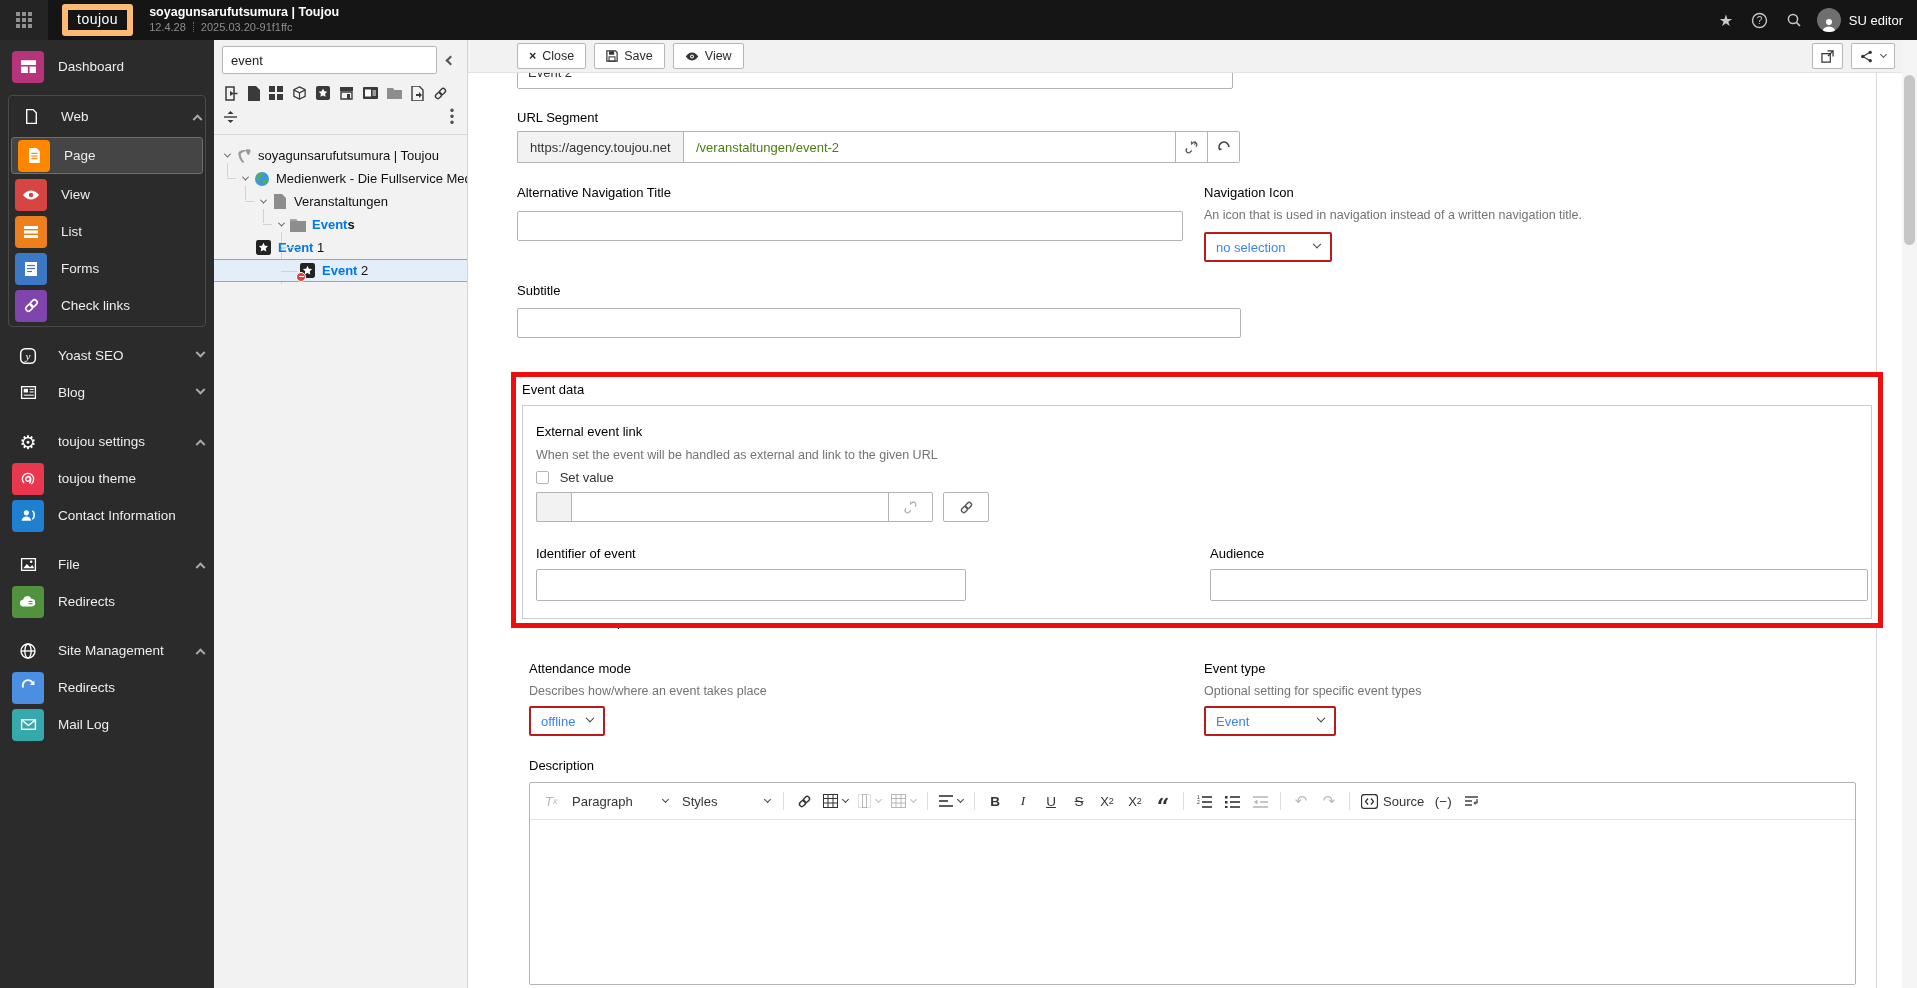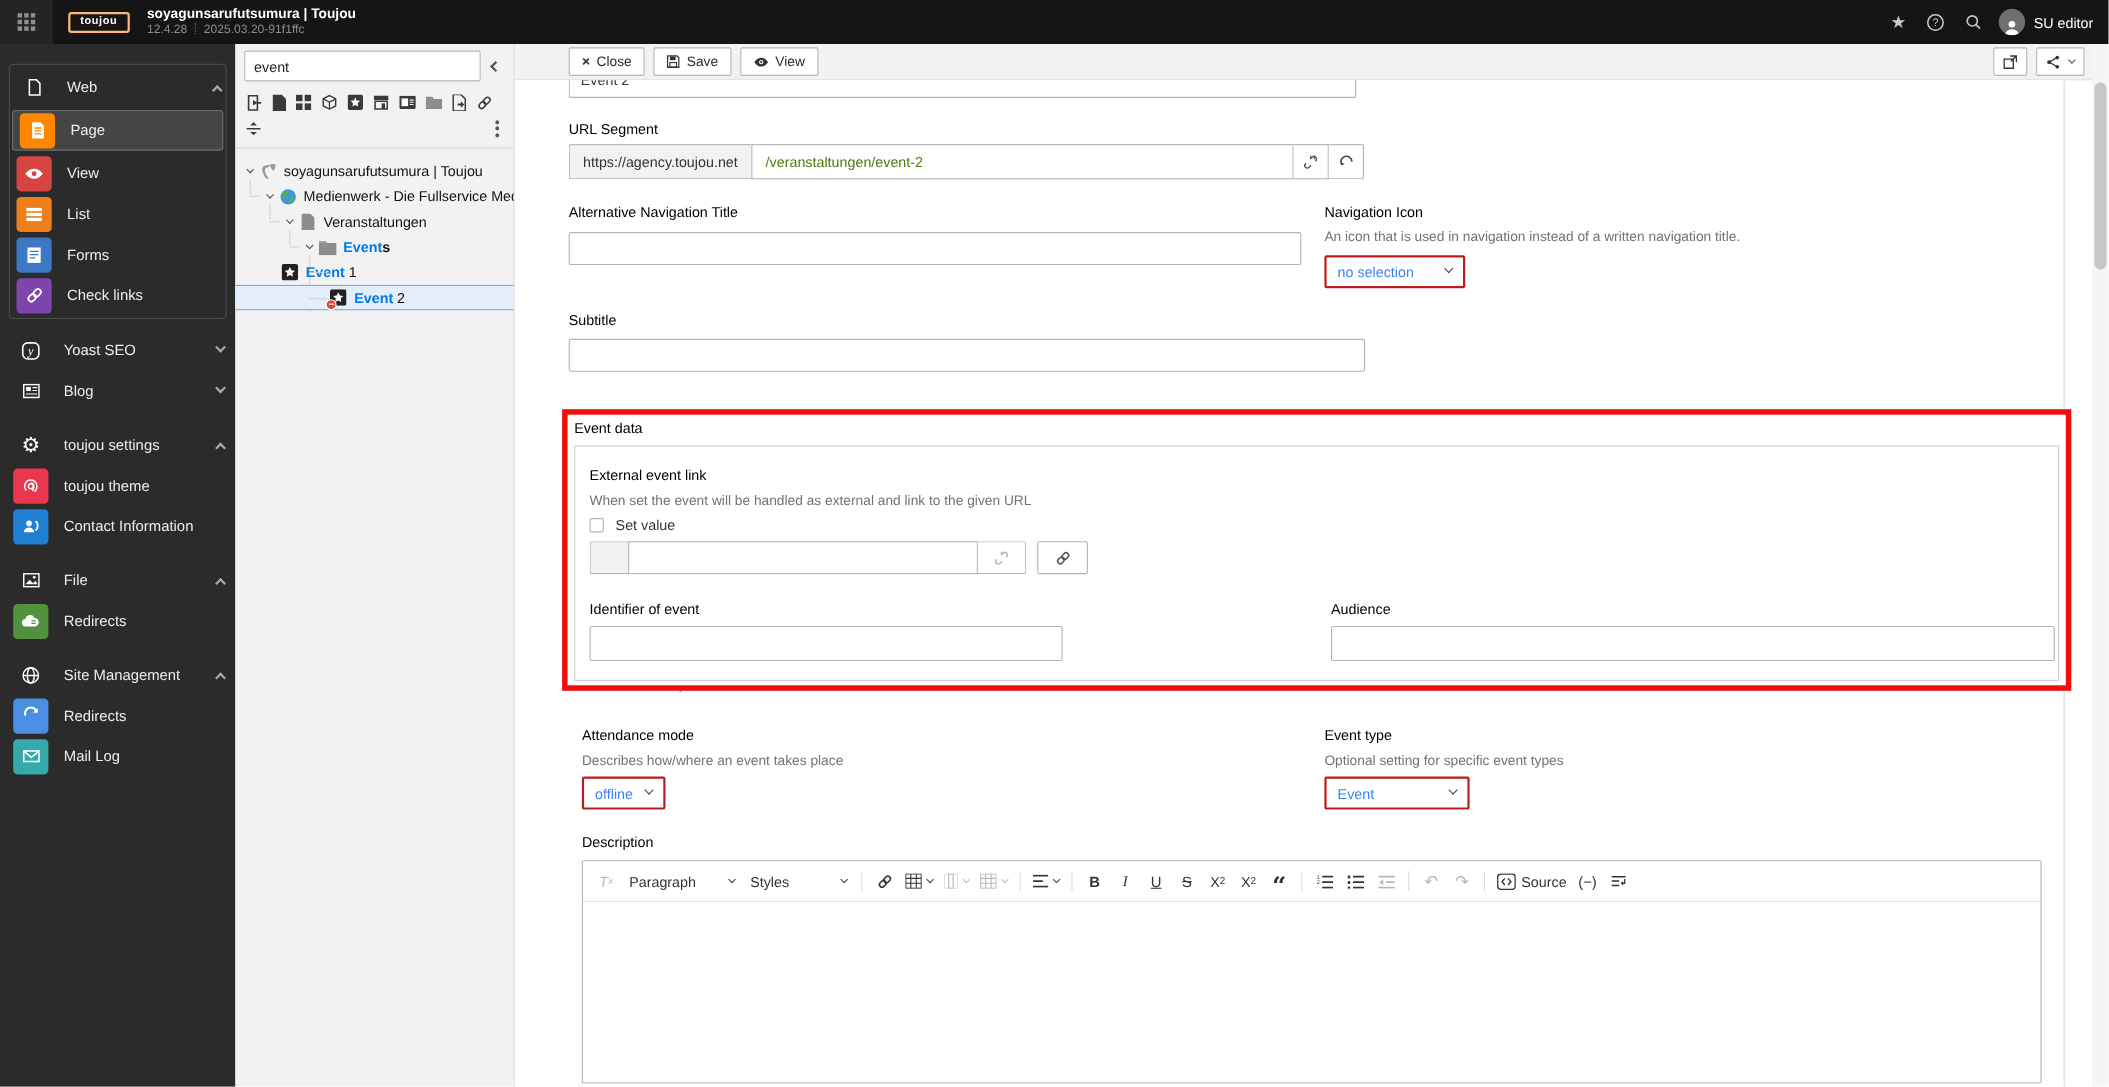--- a/index.html
+++ b/index.html
@@ -4,21 +4,21 @@
 <style>
   *{box-sizing:border-box;margin:0;padding:0}
   html,body{width:1917px;height:988px;overflow:hidden}
   body{font-family:"Liberation Sans",sans-serif;background:#fff;position:relative;font-size:13px;color:#1a1a1a}
 
   
   .topbar{position:absolute;top:0;left:0;width:1917px;height:40px;background:#151515;display:flex;align-items:center;color:#fff;z-index:50}
   .tb-left{width:48px;height:40px;background:#242425;display:flex;align-items:center;justify-content:center;cursor:pointer}
   .tb-grid{display:grid;grid-template-columns:repeat(3,4px);grid-gap:2px}
   .tb-grid i{width:4px;height:4px;background:#8f8f8f;display:block}
-  .tb-logo{border:2px solid #fdba74;border-radius:3px;padding:1px 9px 3px;font-weight:bold;font-size:10px;margin-left:14px;letter-spacing:.5px}
+  .tb-logo{border:6px solid #fdba74;border-radius:3px;padding:1px 9px 3px;font-weight:normal;font-size:14px;margin-left:14px;letter-spacing:.5px}
   .tb-titles{margin-left:16px;line-height:1.25}
   .tb-site{font-weight:bold;font-size:12.5px}
   .tb-ver{font-size:11px;color:#8c8c8c}
   .tb-ver .sep{display:inline-block;border-left:1px dotted #6a6a6a;height:10px;margin:0 7px;vertical-align:-1px}
   .tb-spacer{flex:1}
   .tb-ico{width:34px;height:40px;display:flex;align-items:center;justify-content:center;cursor:pointer;color:#c9c9c9}
   .tb-user{display:flex;align-items:center;gap:8px;margin:0 14px 0 6px;cursor:pointer}
   .avatar{width:24px;height:24px;border-radius:50%;background:#6f6f6f;display:flex;align-items:flex-end;justify-content:center;overflow:hidden}
 
   
@@ -159,20 +159,28 @@
       <svg width="16" height="15" viewBox="0 0 16 15">
           <circle cx="8" cy="5" r="3" fill="#fff"></circle>
           <path d="M1.5 15a6.5 5.5 0 0113 0z" fill="#fff"></path>
         </svg>
     </span>
     <span>SU editor</span>
   </div>
 </div>
 
 <div class="modulebar">
+  <div class="mod-item">
+    <span class="mod-icon" style="background:#b5347b">
+      <svg width="17" height="17" viewBox="0 0 16 16">
+          <path fill="#fff" d="M1 2h14v4.5H1zM1 8h6.5v6H1zM9 8h6v6H9z"></path>
+        </svg>
+    </span>
+      <span class="lbl">Dashboard</span>
+  </div>
 
   <div class="mod-group">
     <div class="mod-item">
       <span class="mod-icon flat">
         <svg width="17" height="17" viewBox="0 0 16 16">
             <path d="M3.5 1.5h6l3 3v10h-9z" fill="none" stroke="#fff" stroke-width="1.3"></path>
           </svg>
       </span>
         <span class="lbl">Web</span>
         <span class="caret up"></span>

